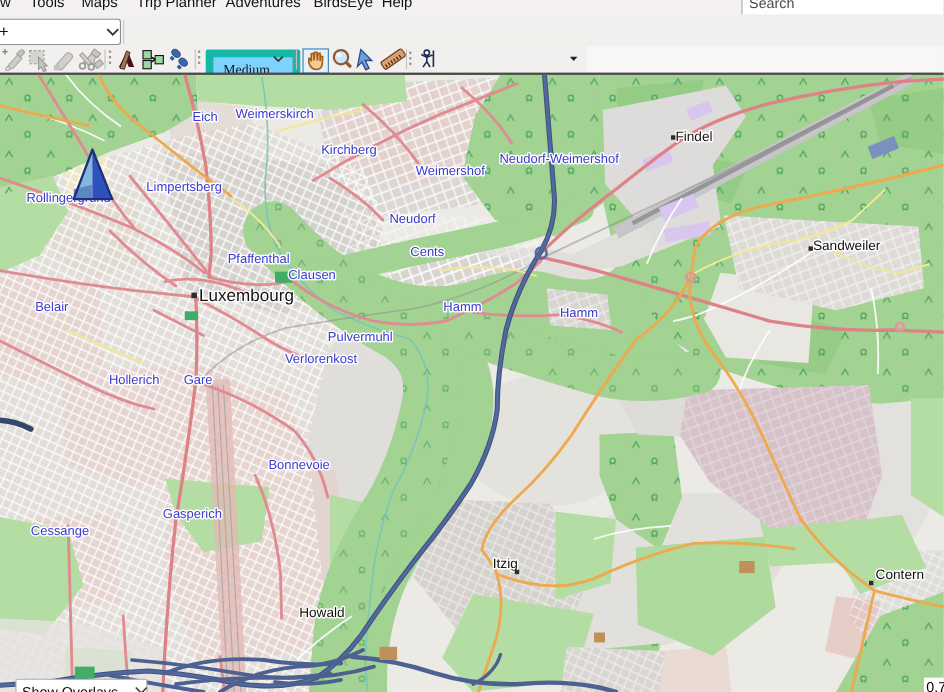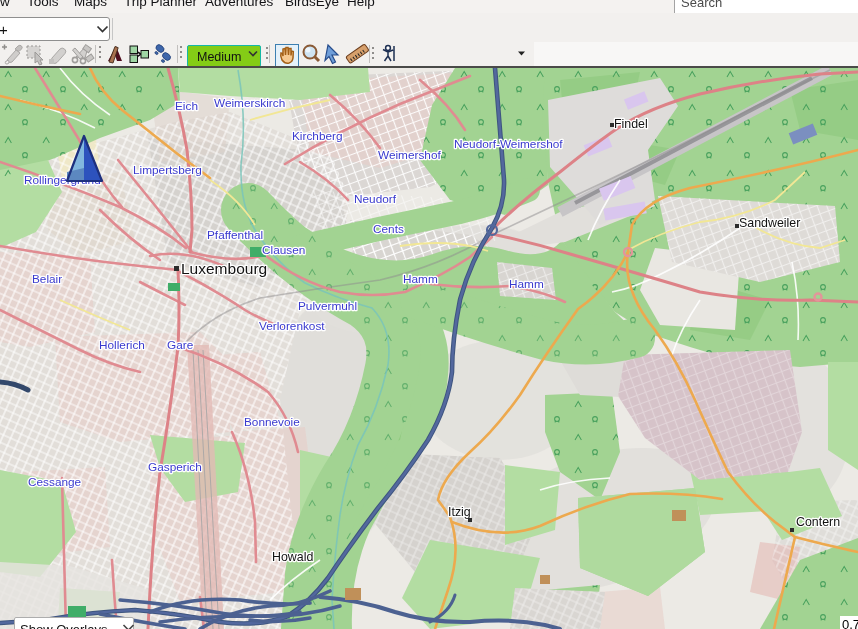--- a/index.html
+++ b/index.html
@@ -7,21 +7,21 @@
 .abs{position:absolute;}
 .menu{font-size:13.5px;color:#131316;top:-6px;white-space:nowrap;}
 .menu span{position:absolute;top:0;}
 #searchbox{left:674px;top:-13px;width:183px;height:27px;background:#fff;border:1px solid #a3a3a3;}
 #searchbox div{margin:7px 0 0 6px;font-size:13px;color:#4b4b4b;}
 #row2{left:0;top:13px;width:858px;height:29px;background:#f2f0ee;}
 #combo1{left:-12px;top:17px;width:120px;height:22px;background:#fff;border:1px solid #8f8f8f;border-radius:3px;}
 #combo1 .plus{position:absolute;left:10px;top:3px;font-size:15px;color:#111;}
 #toolbar{left:0;top:42px;width:858px;height:24px;background:#f2f0ee;}
 #toolbarR{left:534px;top:42px;width:324px;height:24px;background:#f8f7f6;}
-#mediumbox{left:187px;top:45px;width:72px;height:20px;background:#84cc16;border:1px solid #14b8a6;border-radius:2px;}
+#mediumbox{left:187px;top:45px;width:72px;height:20px;background:#7dd3fc;border:7px solid #14b8a6;border-radius:2px;font-family:Liberation Serif, serif;}
 #mediumbox span{position:absolute;left:9px;top:3.5px;font-size:12.5px;color:#111;}
 #handbtn{left:275px;top:44px;width:22px;height:21px;background:#e4f1fa;border:1px solid #3c7fb1;}
 #hikingbox{left:378px;top:43px;width:151px;height:21px;background:#ddeefa;border:1px solid #b9cedd;border-radius:3px;}
 #hikingbox span{position:absolute;left:26px;top:3px;font-size:13.5px;color:#16233f;}
 #darkline{left:0;top:66px;width:858px;height:2.5px;background:#4a4a48;}
 #showov{left:14px;top:617px;width:118px;height:16px;background:#fff;border:1px solid #adadad;border-radius:2px;z-index:30;}
 #showov span{position:absolute;left:5px;top:4px;font-size:13px;color:#111;}
 #scalebox{left:840px;top:616px;width:18px;height:13px;background:#fff;z-index:30;}
 #scalebox span{position:absolute;left:2px;top:1px;font-size:13px;color:#000;}
 svg{display:block;}

